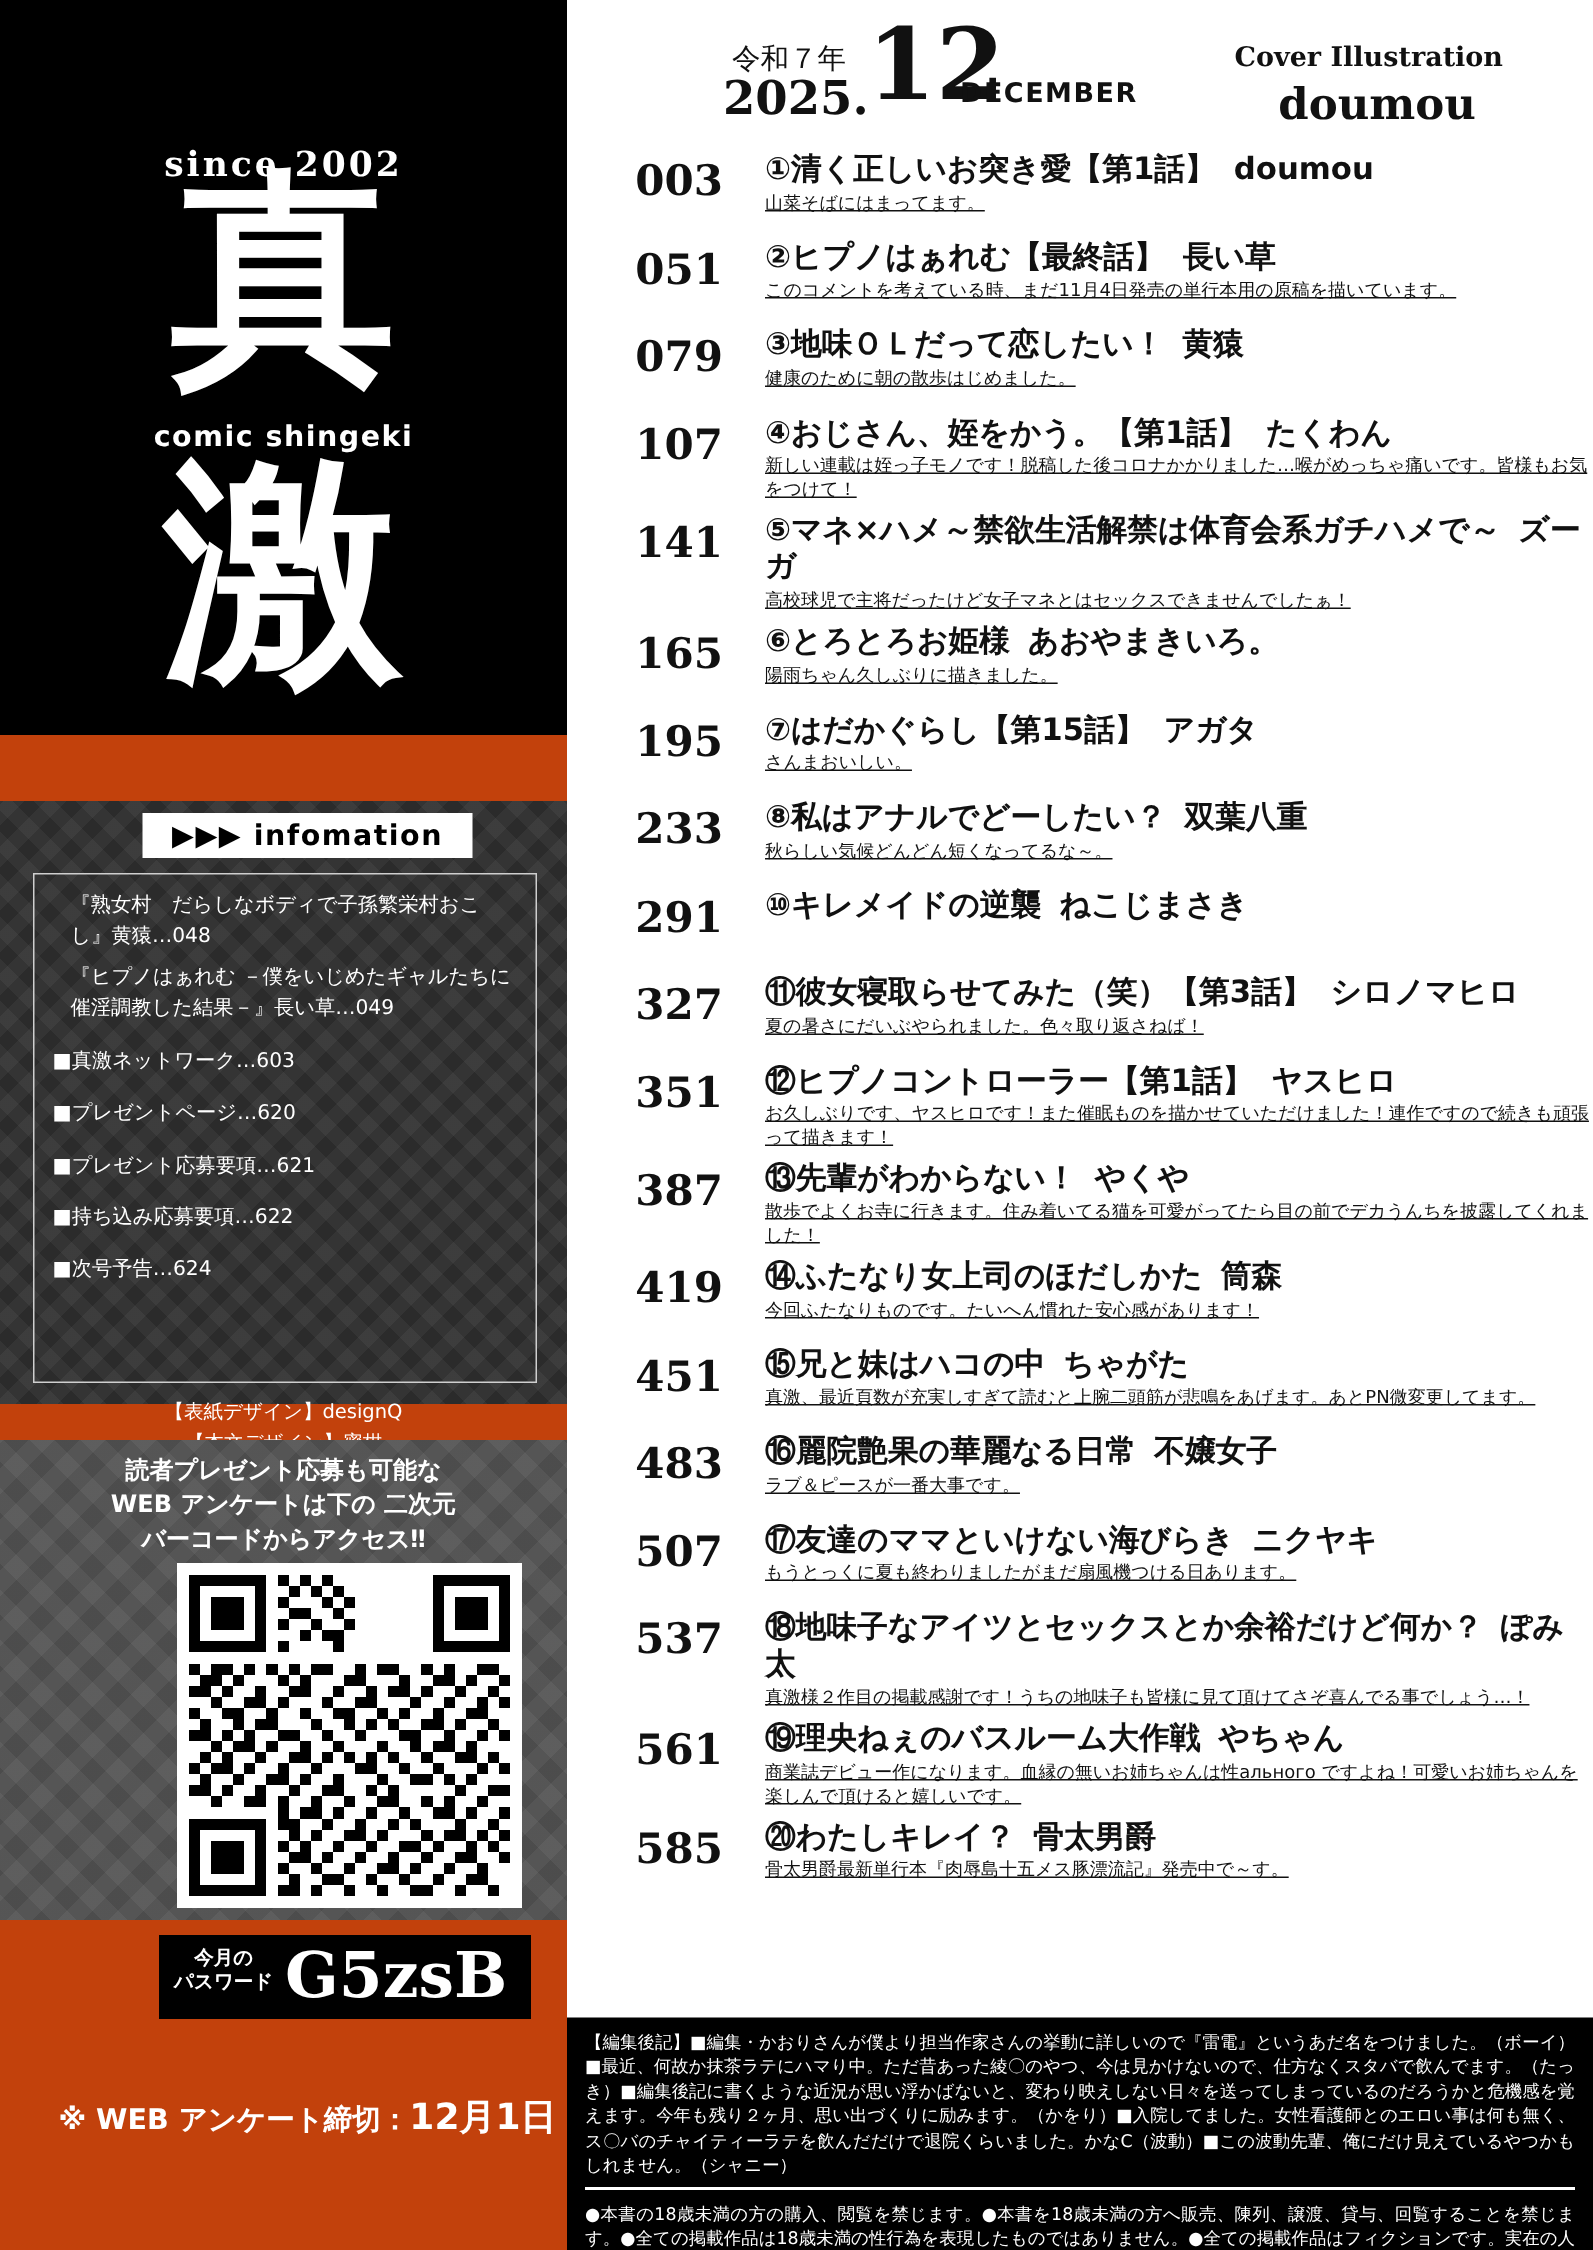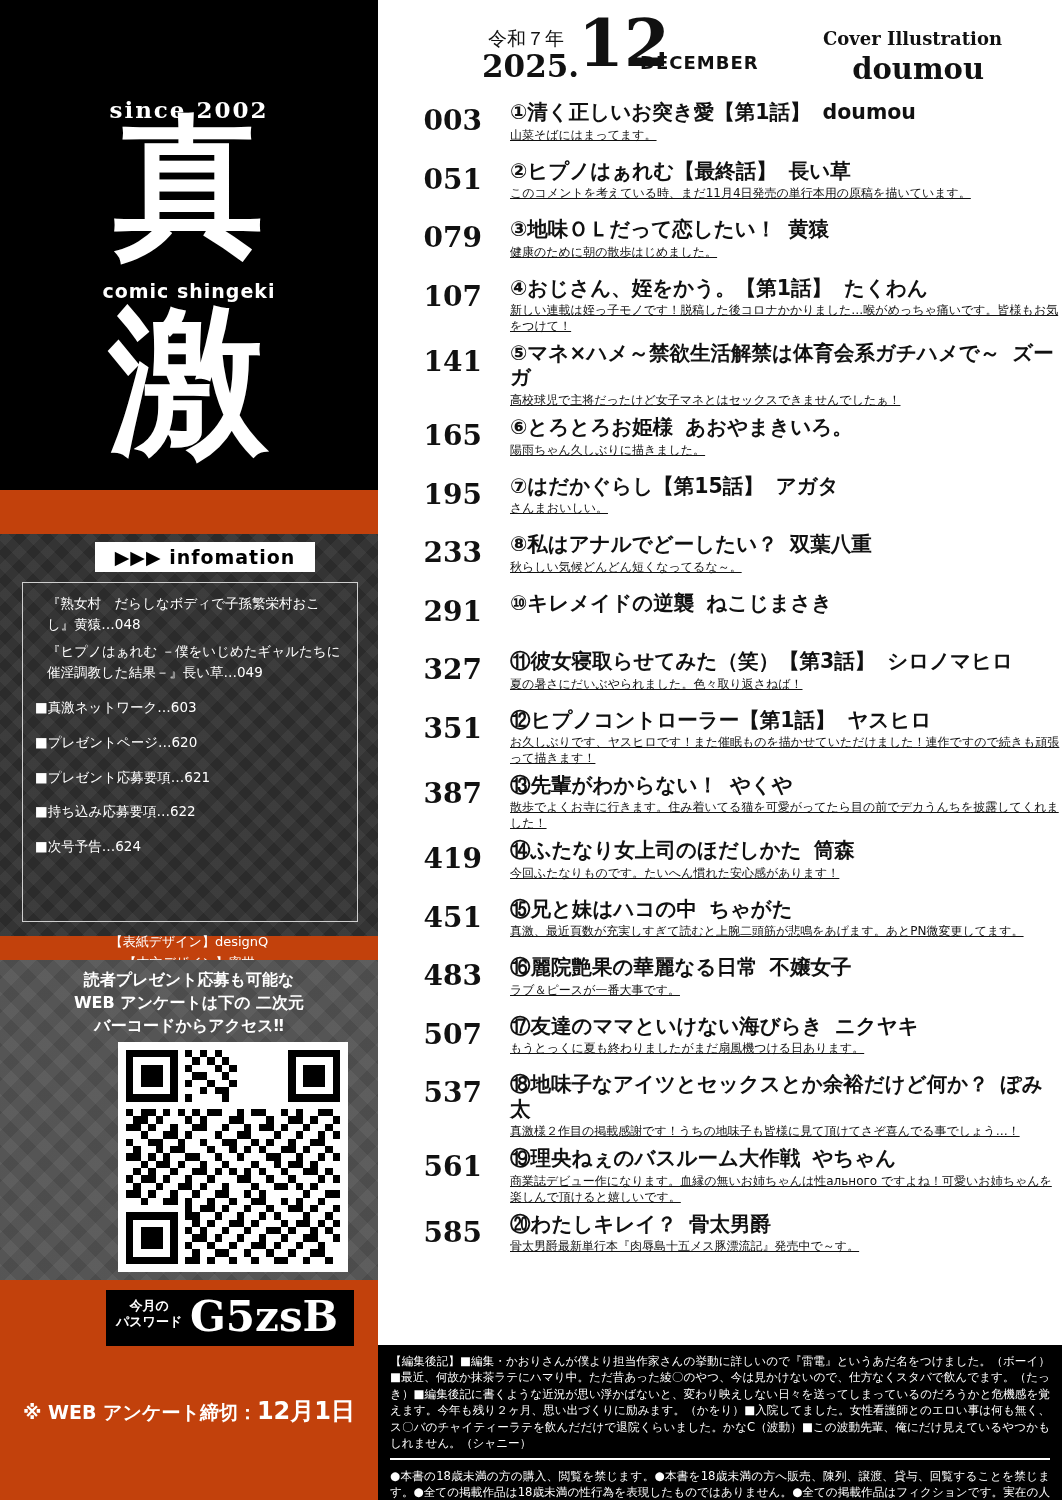--- a/index.html
+++ b/index.html
@@ -94,21 +94,21 @@
   }
   .pw-label {
     position:absolute; left:10px; top:8px; font-size:13px; font-weight:bold;
     line-height:1.25; text-align:center;
   }
   .pw-val {
     position:absolute; left:84px; top:2px; font-size:42px; font-weight:bold;
     font-family:"DejaVu Serif","Liberation Serif",serif;
   }
   .deadline {
-    position:absolute; top:1395px; left:0; width:378px; text-align:center;
+    position:absolute; top:1395px; left:16px; width:378px; text-align:center;
     color:#fff; font-size:19px; font-weight:bold;
   }
   .deadline .big { font-size:24px; }
 
   
   .right-col {
     position:absolute; left:378px; top:0; width:684px; height:1500px; background:#fff;
   }
   .masthead { position:relative; height:96px; }
   .reiwa {

